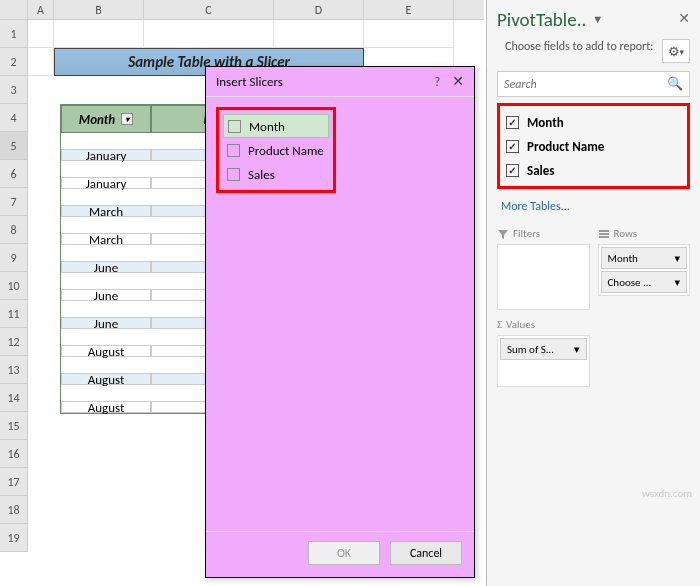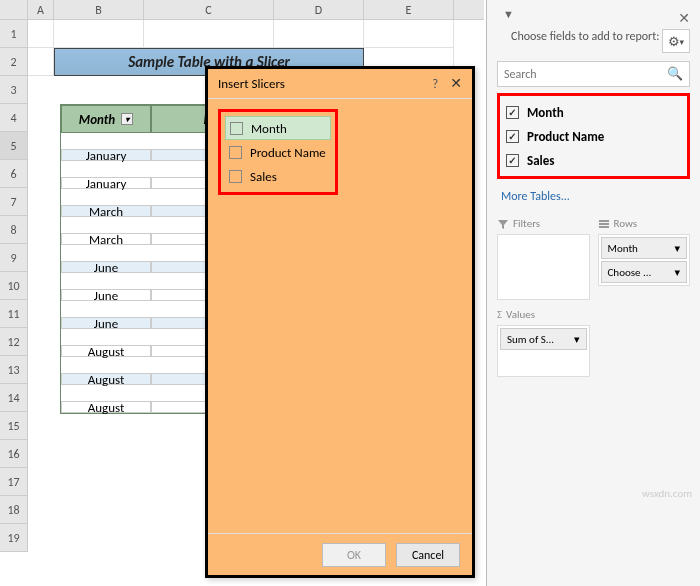--- a/index.html
+++ b/index.html
@@ -28,43 +28,43 @@
 .tblhdr { display: flex; background: #a8c8a8; }
 .th { border: 1px solid #6a8a6a; padding: 4px 6px; font-weight: bold; font-style: italic; display: flex; align-items: center; justify-content: center; height: 28px; }
 .th .dd { width: 12px; height: 12px; border: 1px solid #888; margin-left: 6px; display: flex; align-items: center; justify-content: center; font-size: 8px; background: #f0f0f0; }
 .tr { display: flex; height: 28px; }
 .td { border: 1px solid #ccc; padding: 4px 8px; display: flex; align-items: center; justify-content: center; background: #fff; margin-top: 16px; }
 .tr.alt .td { background: #e4eef6; }
 .wB { width: 90px; }
 .wC { width: 130px; }
 
 
-.dlg { position: absolute; left: 205px; top: 66px; width: 270px; height: 512px; background: #fdba74; border: 3px solid #000000; box-shadow: 2px 2px 6px rgba(0,0,0,.2); }
+.dlg { position: absolute; left: 205px; top: 66px; width: 270px; height: 512px; background: #f0abfc; border: 1px solid #000000; box-shadow: 2px 2px 6px rgba(0,0,0,.2); }
 .dlg-title { height: 30px; display: flex; align-items: center; padding: 0 10px; border-bottom: 1px solid #e0e0e0; font-size: 13px; }
 .dlg-title .sp { flex: 1; }
 .dlg-help { margin-right: 12px; color: #555; }
 .dlg-x { font-size: 14px; color: #333; cursor: pointer; }
 .dlg-body { padding: 10px; height: 434px; }
 .dlg-hilite { border: 3px solid #f00; padding: 4px; width: 120px; }
 .dlg-item { display: flex; align-items: center; height: 24px; padding: 0 4px; }
 .dlg-item.sel { background: #d0e8d0; border: 1px solid #a0d0a0; }
 .dlg-chk { width: 13px; height: 13px; border: 1px solid #888; margin-right: 8px; }
 .dlg-btns { height: 42px; border-top: 1px solid #e0e0e0; display: flex; align-items: center; justify-content: flex-end; padding: 0 12px; gap: 10px; }
-.dlg-btn { width: 64px; height: 24px; border: 1px solid #bbb; background: #e8e8e8; display: flex; align-items: center; justify-content: center; font-size: 12px; }
+.dlg-btn { width: 72px; height: 24px; border: 1px solid #bbb; background: #e8e8e8; display: flex; align-items: center; justify-content: center; font-size: 12px; }
 .dlg-btn.disabled { color: #999; background: #f0f0f0; }
 
 
 .pane { position: absolute; left: 486px; top: 0; width: 214px; height: 586px; border-left: 1.5px solid #bbb; background: #f5f5f5; padding: 8px 10px; display: flex; flex-direction: column; }
 .pane-title { font-size: 19px; color: #2a6a3a; display: flex; align-items: center; }
 .pane-title .dd2 { font-size: 11px; margin-left: 6px; color: #666; }
 .pane-x { position: absolute; right: 10px; top: 10px; font-size: 14px; color: #666; }
-.pane-sub { font-size: 12px; color: #555; margin: 8px 0 0 14px; display: flex; align-items: flex-start; }
+.pane-sub { font-size: 12px; color: #555; margin: 8px 0 0 8px; display: flex; align-items: flex-start; }
 .pane-gear { width: 28px; height: 24px; border: 1px solid #ccc; background: #fff; display: flex; align-items: center; justify-content: center; margin-left: auto; font-size: 13px; }
 .pane-search { margin: 8px 0 6px 0; position: relative; }
-.pane-search input { width: 100%; height: 26px; border: 1px solid #ccc; padding: 0 6px; font-size: 12px; color: #888; }
+.pane-search input { width: 100%; height: 26px; border: 1px solid #ccc; padding: 0 6px; font-size: 12px; font-style: italic; color: #888; }
 .pane-search .mag { position: absolute; right: 6px; top: 5px; color: #888; }
 .pane-hilite { border: 3px solid #f00; padding: 4px 2px; margin-bottom: 6px; }
 .pane-field { display: flex; align-items: center; height: 24px; padding: 0 4px; font-weight: bold; font-size: 13px; }
 .pane-chk { width: 13px; height: 13px; border: 1px solid #555; margin-right: 8px; display: flex; align-items: center; justify-content: center; font-size: 10px; color: #333; }
 .pane-more { font-size: 12px; color: #2a6aad; margin: 4px 0 14px 4px; }
 .pane-drag { font-size: 12px; color: #555; margin-bottom: 8px; }
 .pane-areas { display: grid; grid-template-columns: 1fr 1fr; gap: 8px; }
 .area { }
 .area-label { font-size: 11px; color: #888; display: flex; align-items: center; margin-bottom: 4px; }
 .area-label svg { margin-right: 4px; }
@@ -201,20 +201,21 @@
   </div>
   <div class="dlg-btns">
     <div class="dlg-btn disabled">OK</div>
     <div class="dlg-btn">Cancel</div>
   </div>
 </div>
 
 <div class="pane">
   <span class="pane-x">✕</span>
   <div class="pane-title">
+      <span>PivotTable..</span>
       <span class="dd2">▼</span>
     </div>
   <div class="pane-sub">
     <span>Choose fields to add to report:</span>
     <span class="pane-gear">⚙<span style="font-size:9px">▾</span></span>
   </div>
   <div class="pane-search">
     <input placeholder="Search" style="">
     <span class="mag">🔍</span>
   </div>

